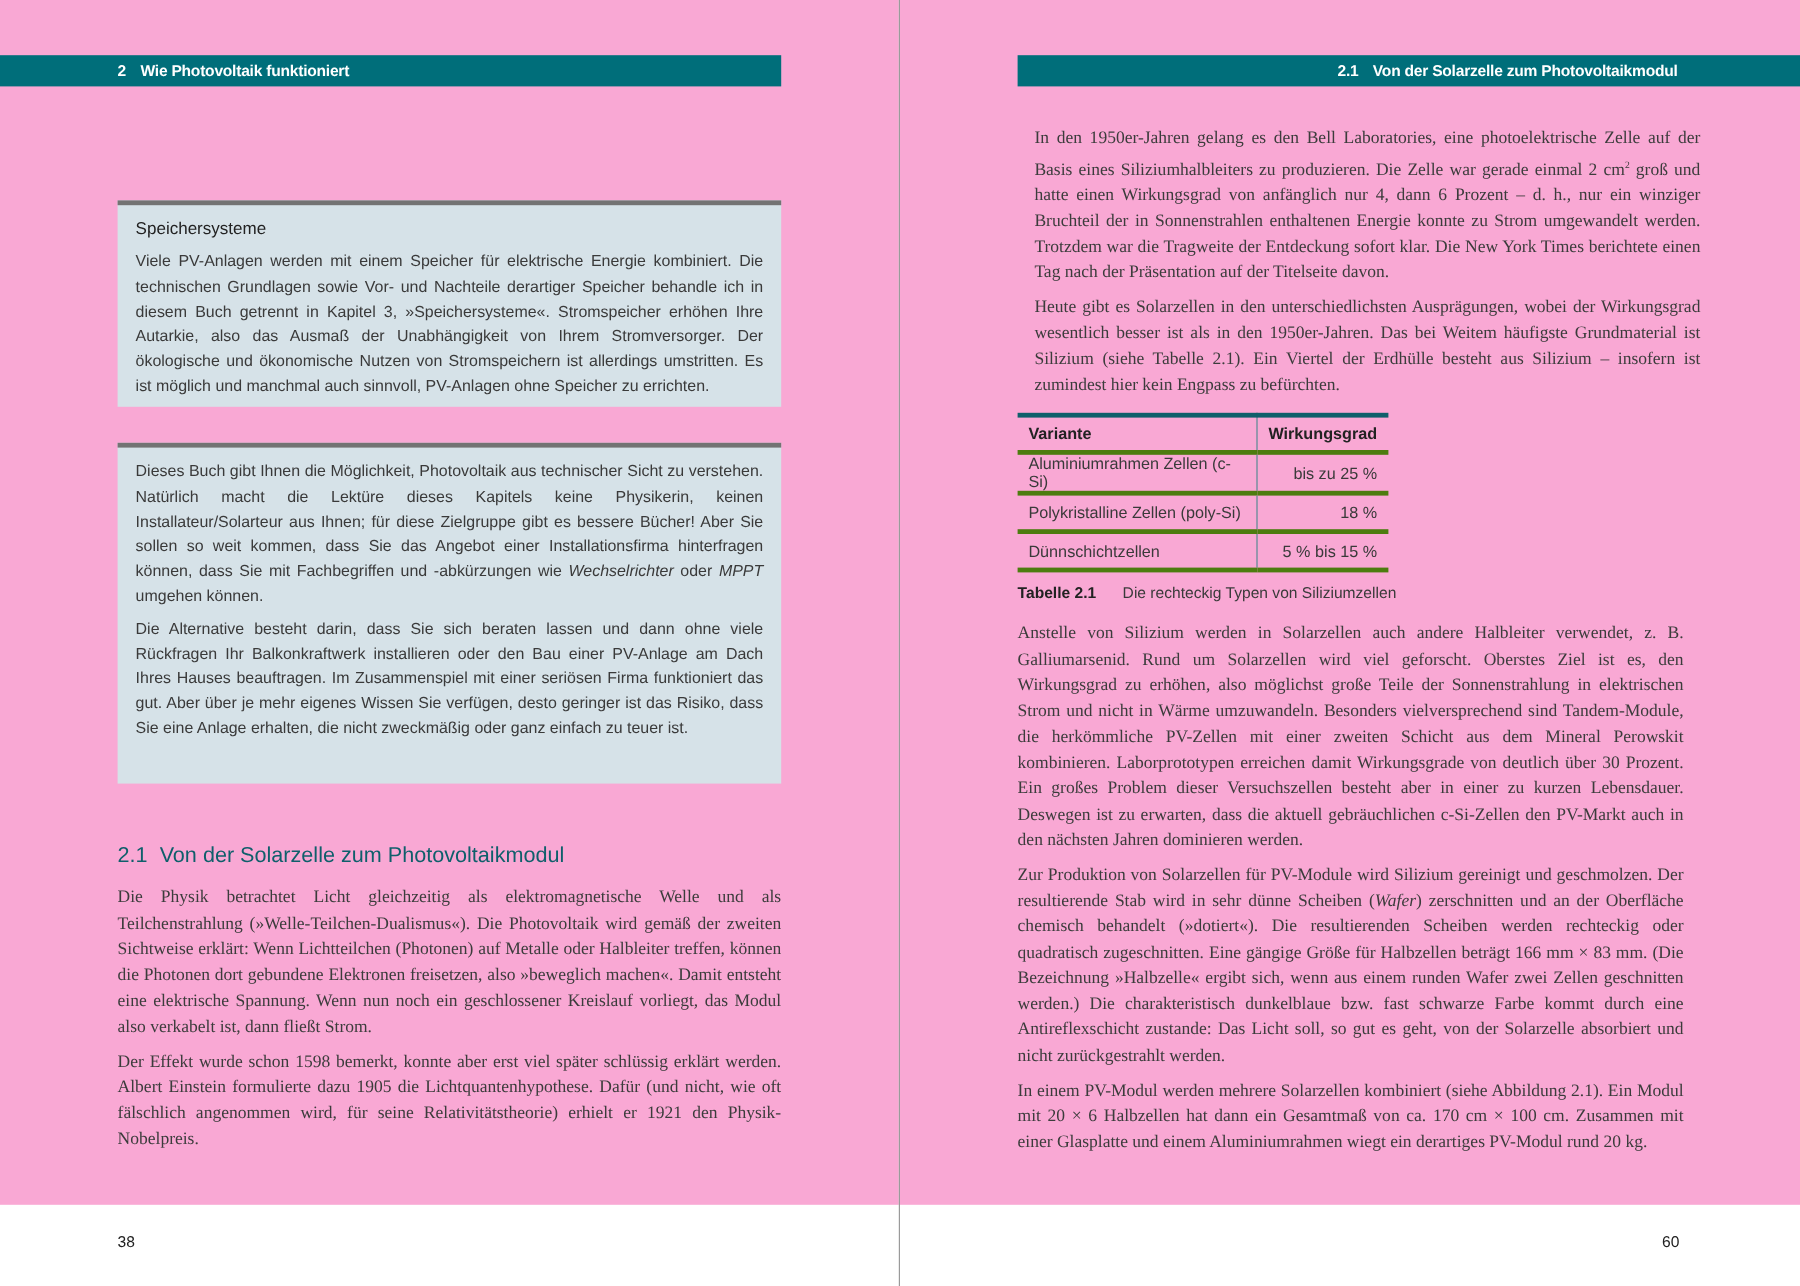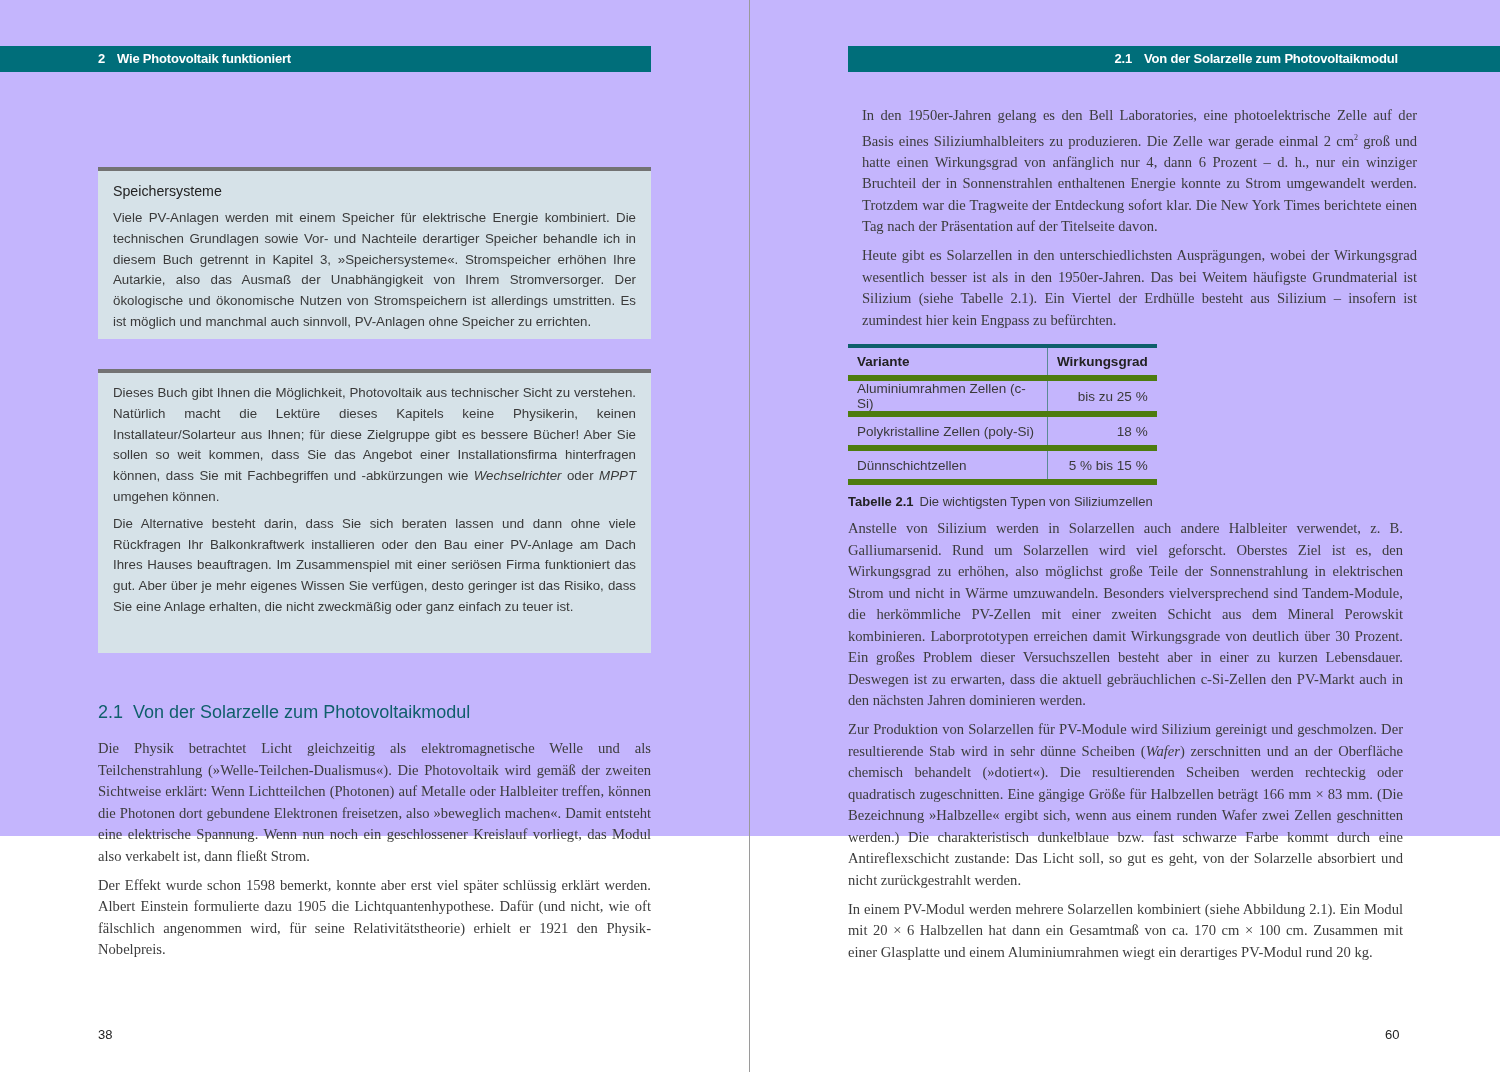--- a/index.html
+++ b/index.html
@@ -1,20 +1,20 @@
 <!DOCTYPE html>
 <html><head>
 <meta charset="utf-8">
 <style>
   html, body { margin: 0; padding: 0; }
   body {
     width: 1500px; height: 1072px; background: #ffffff; position: relative; overflow: hidden;
     font-family: "Liberation Serif", "DejaVu Serif", serif; color: #3a3a3a;
   }
-  .page { position: absolute; top: 0; height: 836px; background: #c4b5fd; }
+  .page { position: absolute; top: 0; height: 1004px; background: #f9a8d4; }
   .page.left { left: 0; width: 749px; }
   .page.right { left: 750px; width: 750px; }
   .gutter { position: absolute; left: 749px; top: 0; width: 1px; height: 1072px; background: #9a9a9a; }
 
   .runhead {
     position: absolute; top: 46px; height: 26px; background: #006e7a;
     color: #fff; font-family: "Liberation Sans", "DejaVu Sans", sans-serif;
     font-weight: bold; font-size: 13px; line-height: 26px; letter-spacing: -0.2px;
   }
   .runhead.left { left: 0; width: 651px; }
@@ -42,25 +42,25 @@
     color: #0f5f6b; font-size: 18px; line-height: 24px;
   }
   .section-heading .num { margin-right: 10px; }
 
   .pagenum { position: absolute; top: 1027px; font-family: "Liberation Sans", "DejaVu Sans", sans-serif; font-size: 13px; color: #222; }
 
   table.data {
     border-collapse: collapse; font-family: "Liberation Sans", "DejaVu Sans", sans-serif;
     font-size: 13.5px; color: #3a3a3a; border-top: 4px solid #0f5f6b;
   }
-  table.data th, table.data td { padding: 0 9px; height: 28px; border-bottom: 6px solid #4d7c0f; }
+  table.data th, table.data td { padding: 0 9px; height: 28px; border-bottom: 4px solid #4d7c0f; }
   table.data th { font-weight: bold; color: #222; text-align: left; height: 27px; }
   table.data th.val, table.data td.val { text-align: right; border-left: 1px solid #5a8a94; }
   .caption { font-family: "Liberation Sans", "DejaVu Sans", sans-serif; font-size: 13px; color: #3a3a3a; margin-top: 9px; }
-  .caption b { color: #222; margin-right: 6px; }
+  .caption b { color: #222; margin-right: 22px; }
   sup { font-size: 8px; }
 </style>
 </head>
 <body>
 
 <div class="page left">
   <div class="runhead left">
     <span class="rh-inner">
       <span class="rh-num">2</span><span>Wie Photovoltaik funktioniert</span>
     </span>
@@ -120,21 +120,21 @@
           <td>Polykristalline Zellen (poly-Si)</td>
           <td class="val">18 %</td>
         </tr>
         <tr>
           <td>Dünnschichtzellen</td>
           <td class="val">5 % bis 15 %</td>
         </tr>
       </tbody>
     </table>
     <div class="caption">
-      <b>Tabelle 2.1</b><span>Die wichtigsten Typen von Siliziumzellen</span>
+      <b>Tabelle 2.1</b><span>Die rechteckig Typen von Siliziumzellen</span>
     </div>
   </div>
 
   <div class="body-text" style="position:absolute; left:98px; top:518px; width:555px;">
     <p>Anstelle von Silizium werden in Solarzellen auch andere Halbleiter verwendet, z. B. Galliumarsenid. Rund um Solarzellen wird viel geforscht. Oberstes Ziel ist es, den Wirkungsgrad zu erhöhen, also möglichst große Teile der Sonnenstrahlung in elektrischen Strom und nicht in Wärme umzuwandeln. Besonders vielversprechend sind Tandem-Module, die herkömmliche PV-Zellen mit einer zweiten Schicht aus dem Mineral Perowskit kombinieren. Laborprototypen erreichen damit Wirkungsgrade von deutlich über 30 Prozent. Ein großes Problem dieser Versuchszellen besteht aber in einer zu kurzen Lebensdauer. Deswegen ist zu erwarten, dass die aktuell gebräuchlichen c-Si-Zellen den PV-Markt auch in den nächsten Jahren dominieren werden.</p>
     <p><span>Zur Produktion von Solarzellen für PV-Module wird Silizium gereinigt und geschmolzen. Der resultierende Stab wird in sehr dünne Scheiben (</span><i>Wafer</i><span>) zerschnitten und an der Oberfläche chemisch behandelt (»dotiert«). Die resultierenden Scheiben werden rechteckig oder quadratisch zugeschnitten. Eine gängige Größe für Halbzellen beträgt 166 mm × 83 mm. (Die Bezeichnung »Halbzelle« ergibt sich, wenn aus einem runden Wafer zwei Zellen geschnitten werden.) Die charakteristisch dunkelblaue bzw. fast schwarze Farbe kommt durch eine Antireflexschicht zustande: Das Licht soll, so gut es geht, von der Solarzelle absorbiert und nicht zurückgestrahlt werden.</span></p>
     <p>In einem PV-Modul werden mehrere Solarzellen kombiniert (siehe Abbildung 2.1). Ein Modul mit 20 × 6 Halbzellen hat dann ein Gesamtmaß von ca. 170 cm × 100 cm. Zusammen mit einer Glasplatte und einem Aluminiumrahmen wiegt ein derartiges PV-Modul rund 20 kg.</p>
   </div>
 
   <div class="pagenum" style="left:635px;">60</div>

